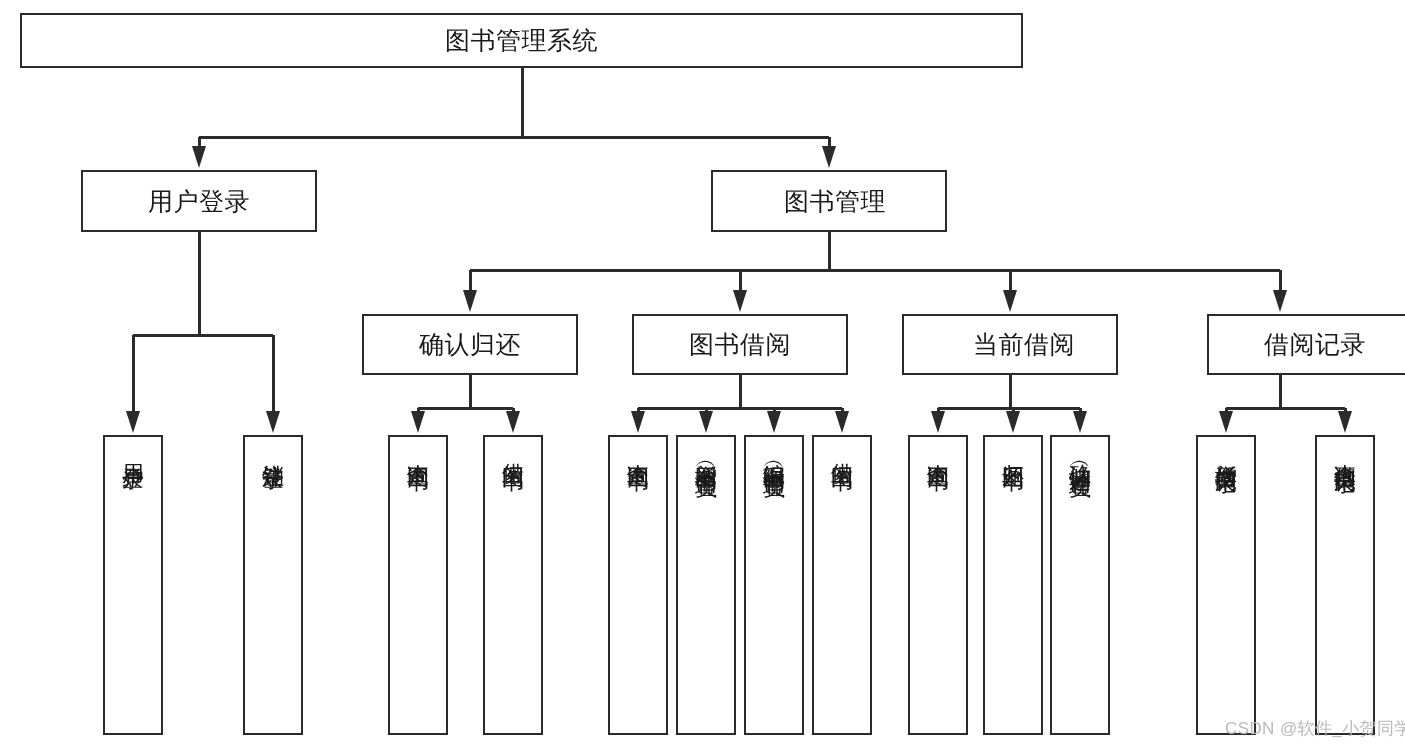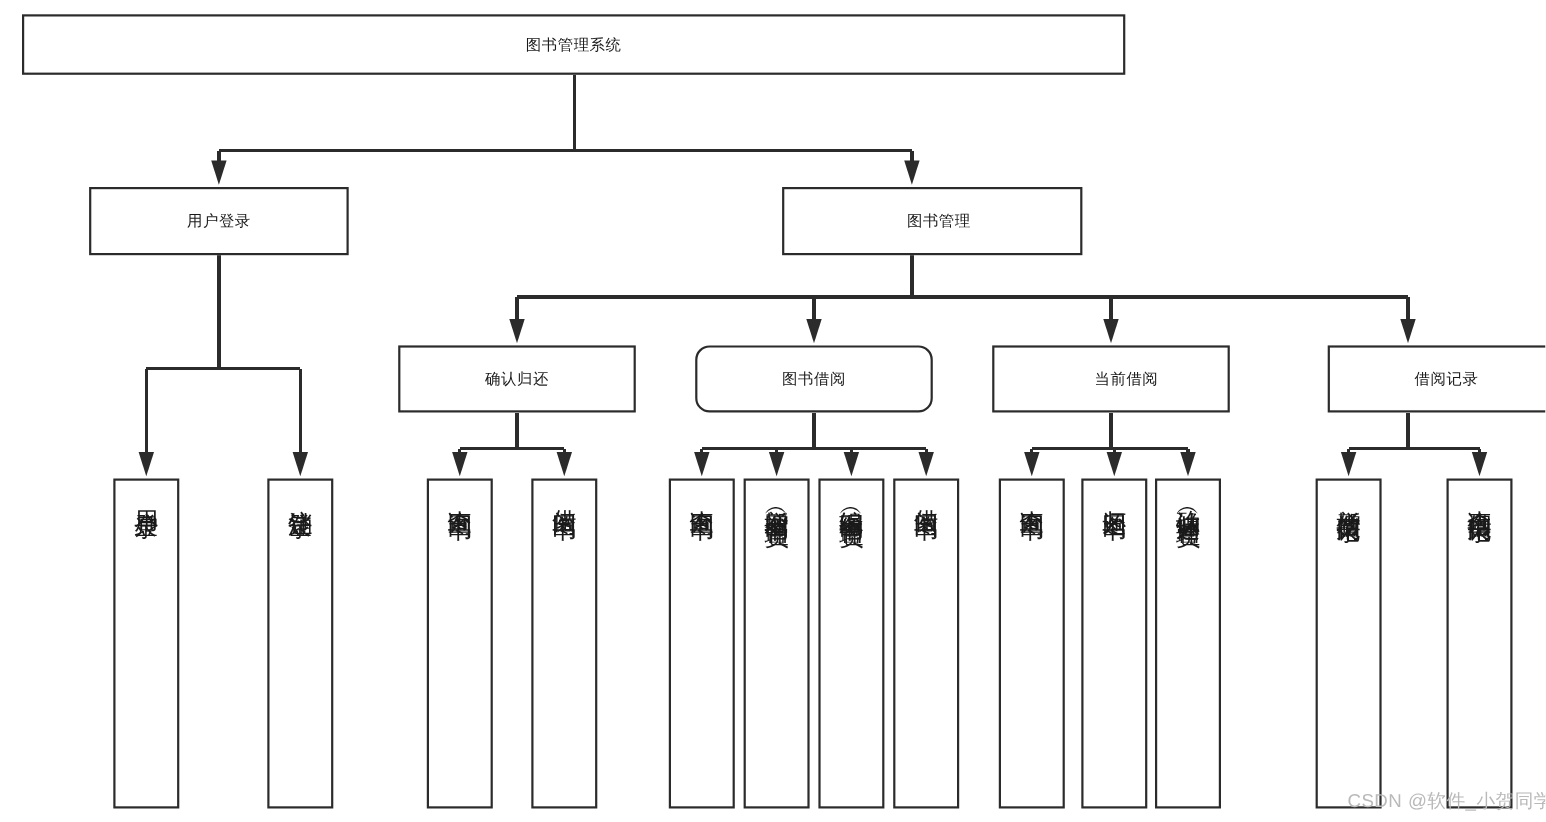--- a/index.html
+++ b/index.html
@@ -35,21 +35,21 @@
     color: #1a1a1a;
     z-index: 3;
   }
   .node .node-label {
     display: block;
     text-align: center;
     line-height: 1.08;
     letter-spacing: 0.5px;
   }
   .node.horizontal .node-label {
-    font-size: 14px;
+    font-size: 25px;
   }
   .node.vertical {
     align-items: flex-start;
     padding-top: 9px;
   }
   .node.vertical .node-label {
     writing-mode: vertical-rl;
     text-orientation: upright;
     font-size: 22px;
     letter-spacing: 2px;
@@ -126,27 +126,27 @@
       <polygon points="1338,411 1352,411 1345,433" fill="#2b2b2b"></polygon>
     </svg>
 
   <div id="nodes-layer">
       <div class="node horizontal" style="left: 20px; top: 13px; width: 1003px; height: 55px;">
         <span class="node-label">图书管理系统</span>
       </div>
       <div class="node horizontal" style="left: 81px; top: 170px; width: 236px; height: 62px;">
         <span class="node-label">用户登录</span>
       </div>
-      <div class="node horizontal" style="left: 711px; top: 170px; width: 273px; height: 62px; padding-left: 12px;">
+      <div class="node horizontal" style="left: 711px; top: 170px; width: 236px; height: 62px; padding-left: 12px;">
         <span class="node-label">图书管理</span>
       </div>
       <div class="node horizontal" style="left: 362px; top: 314px; width: 216px; height: 61px;">
         <span class="node-label">确认归还</span>
       </div>
-      <div class="node horizontal" style="left: 632px; top: 314px; width: 216px; height: 61px; border-radius: 13px;">
+      <div class="node horizontal" style="left: 632px; top: 314px; width: 216px; height: 61px;">
         <span class="node-label">图书借阅</span>
       </div>
       <div class="node horizontal" style="left: 902px; top: 314px; width: 216px; height: 61px; padding-left: 28px;">
         <span class="node-label">当前借阅</span>
       </div>
       <div class="node horizontal" style="left: 1172px; top: 314px; width: 216px; height: 61px; margin-left: 35px;">
         <span class="node-label">借阅记录</span>
       </div>
       <div class="node vertical" style="left: 103px; top: 435px; width: 60px; height: 300px;">
         <span class="node-label">用户登录</span>

